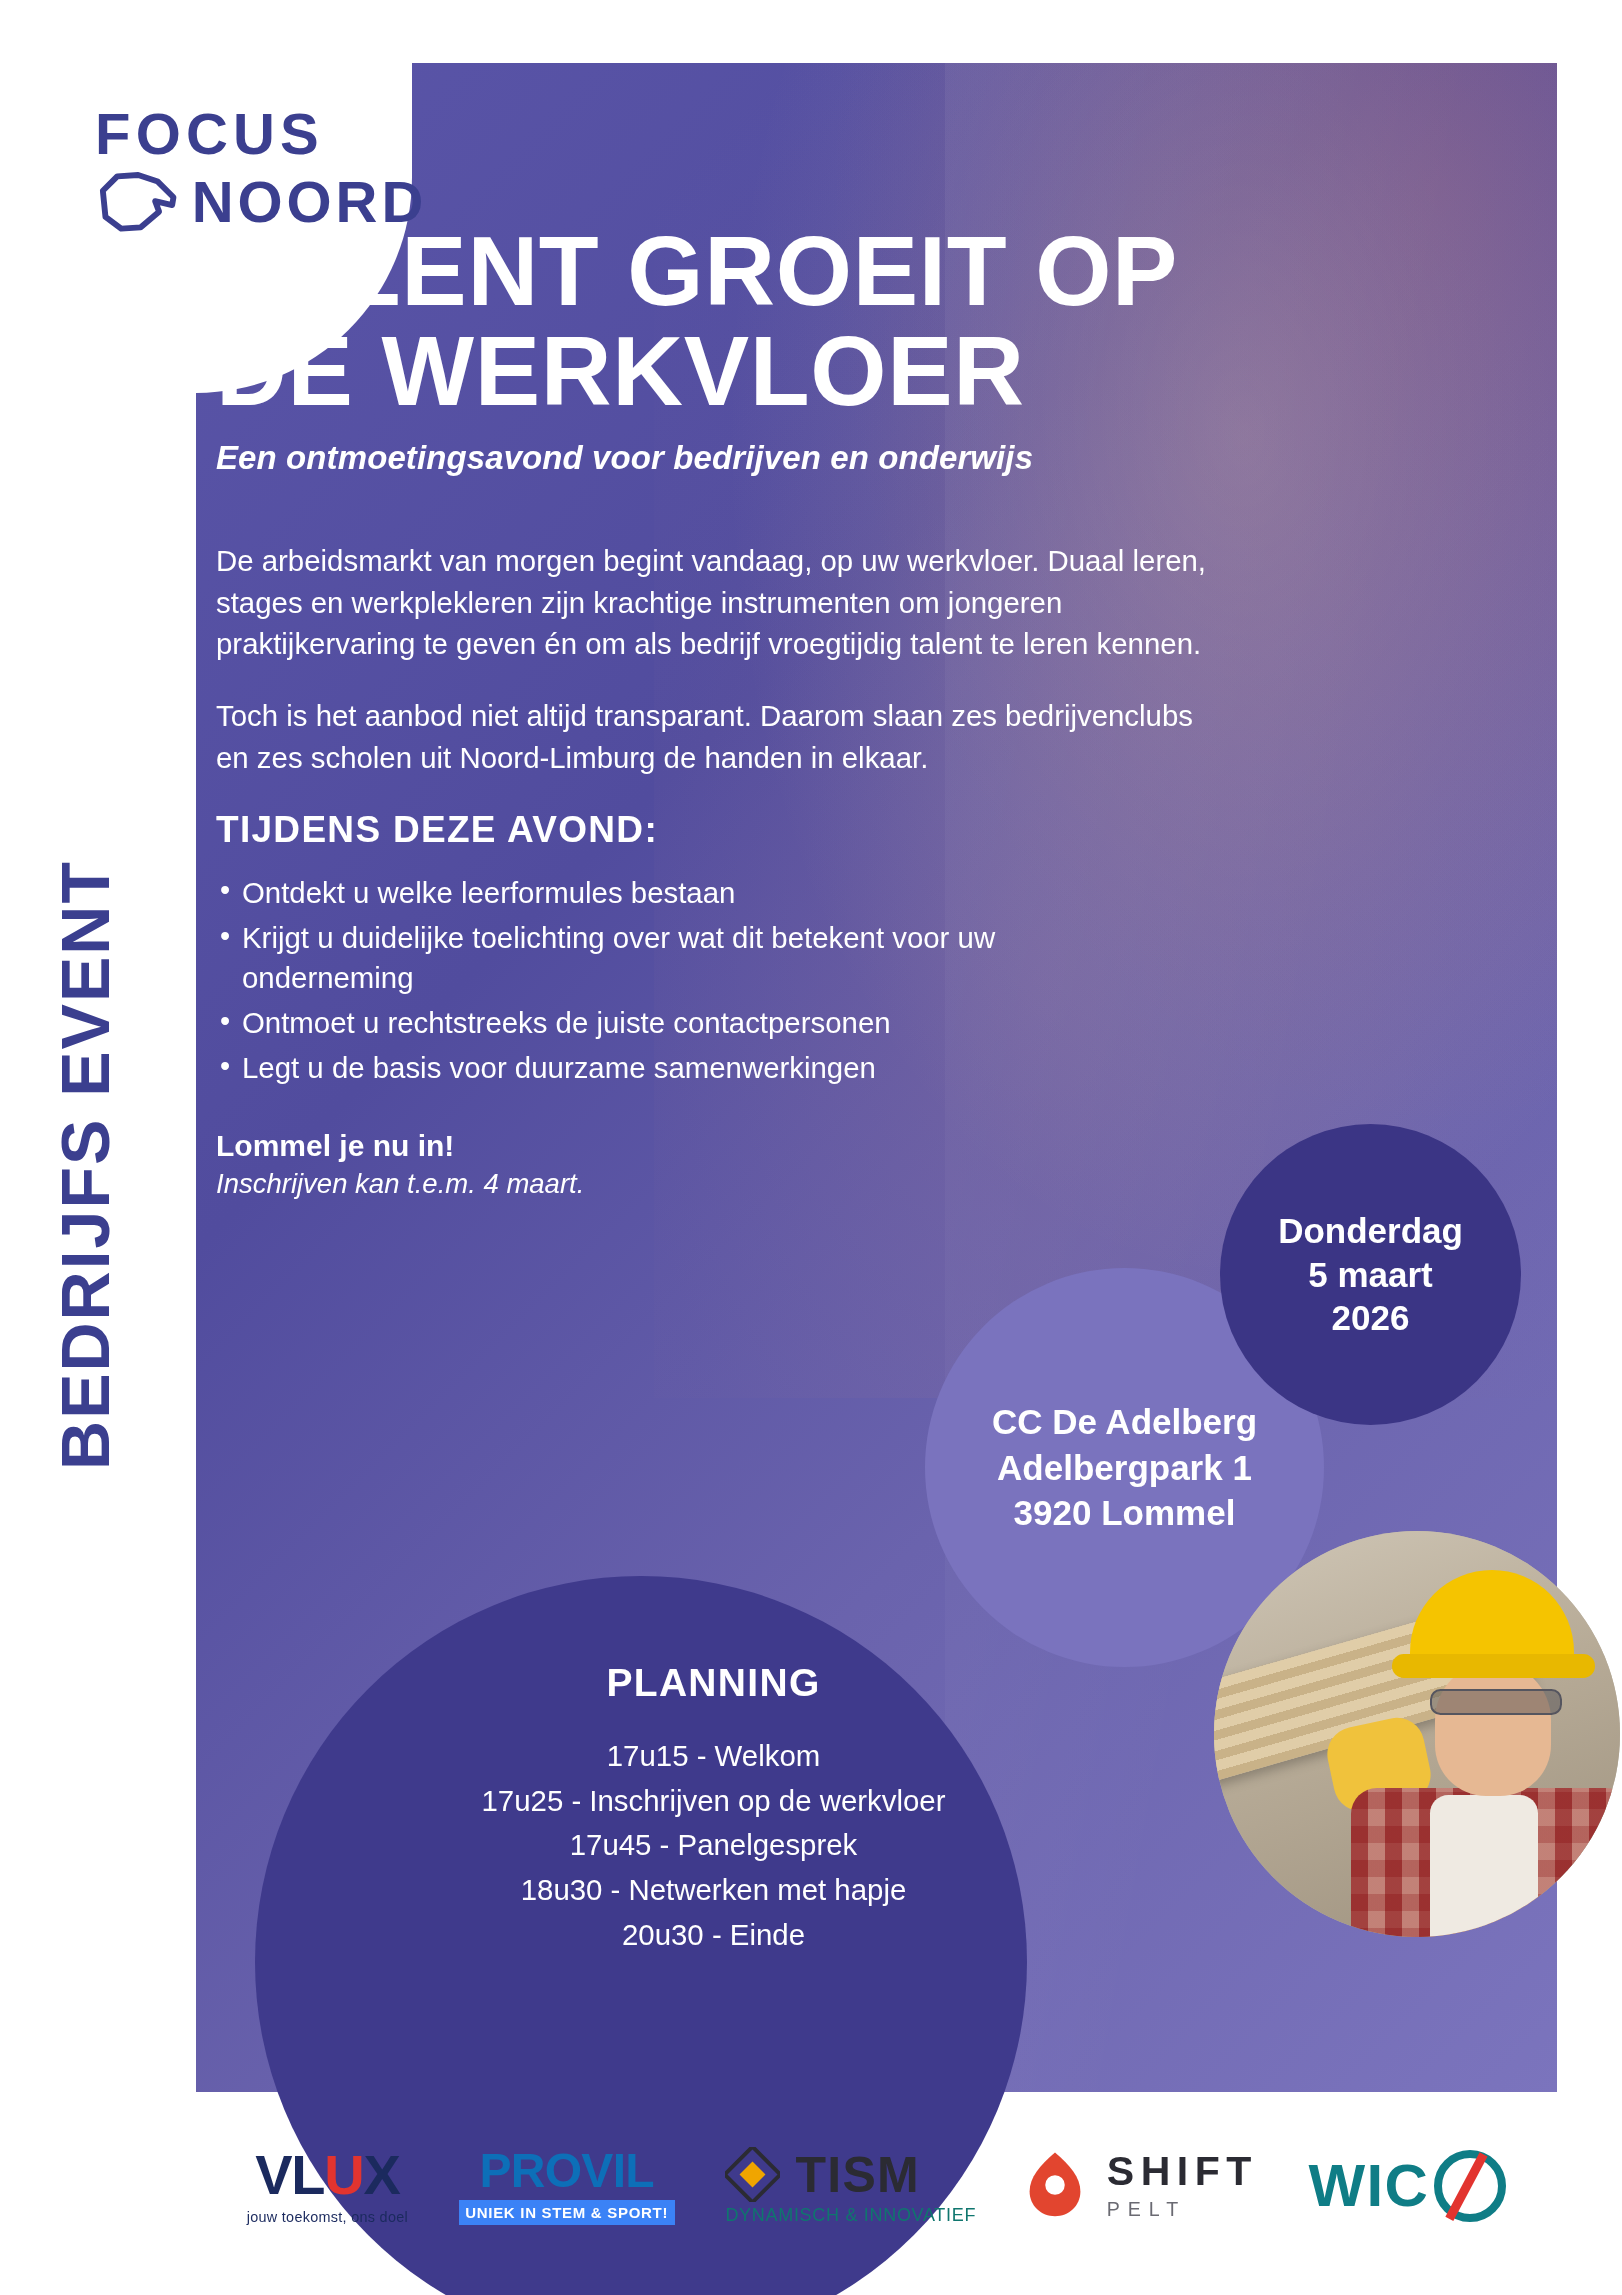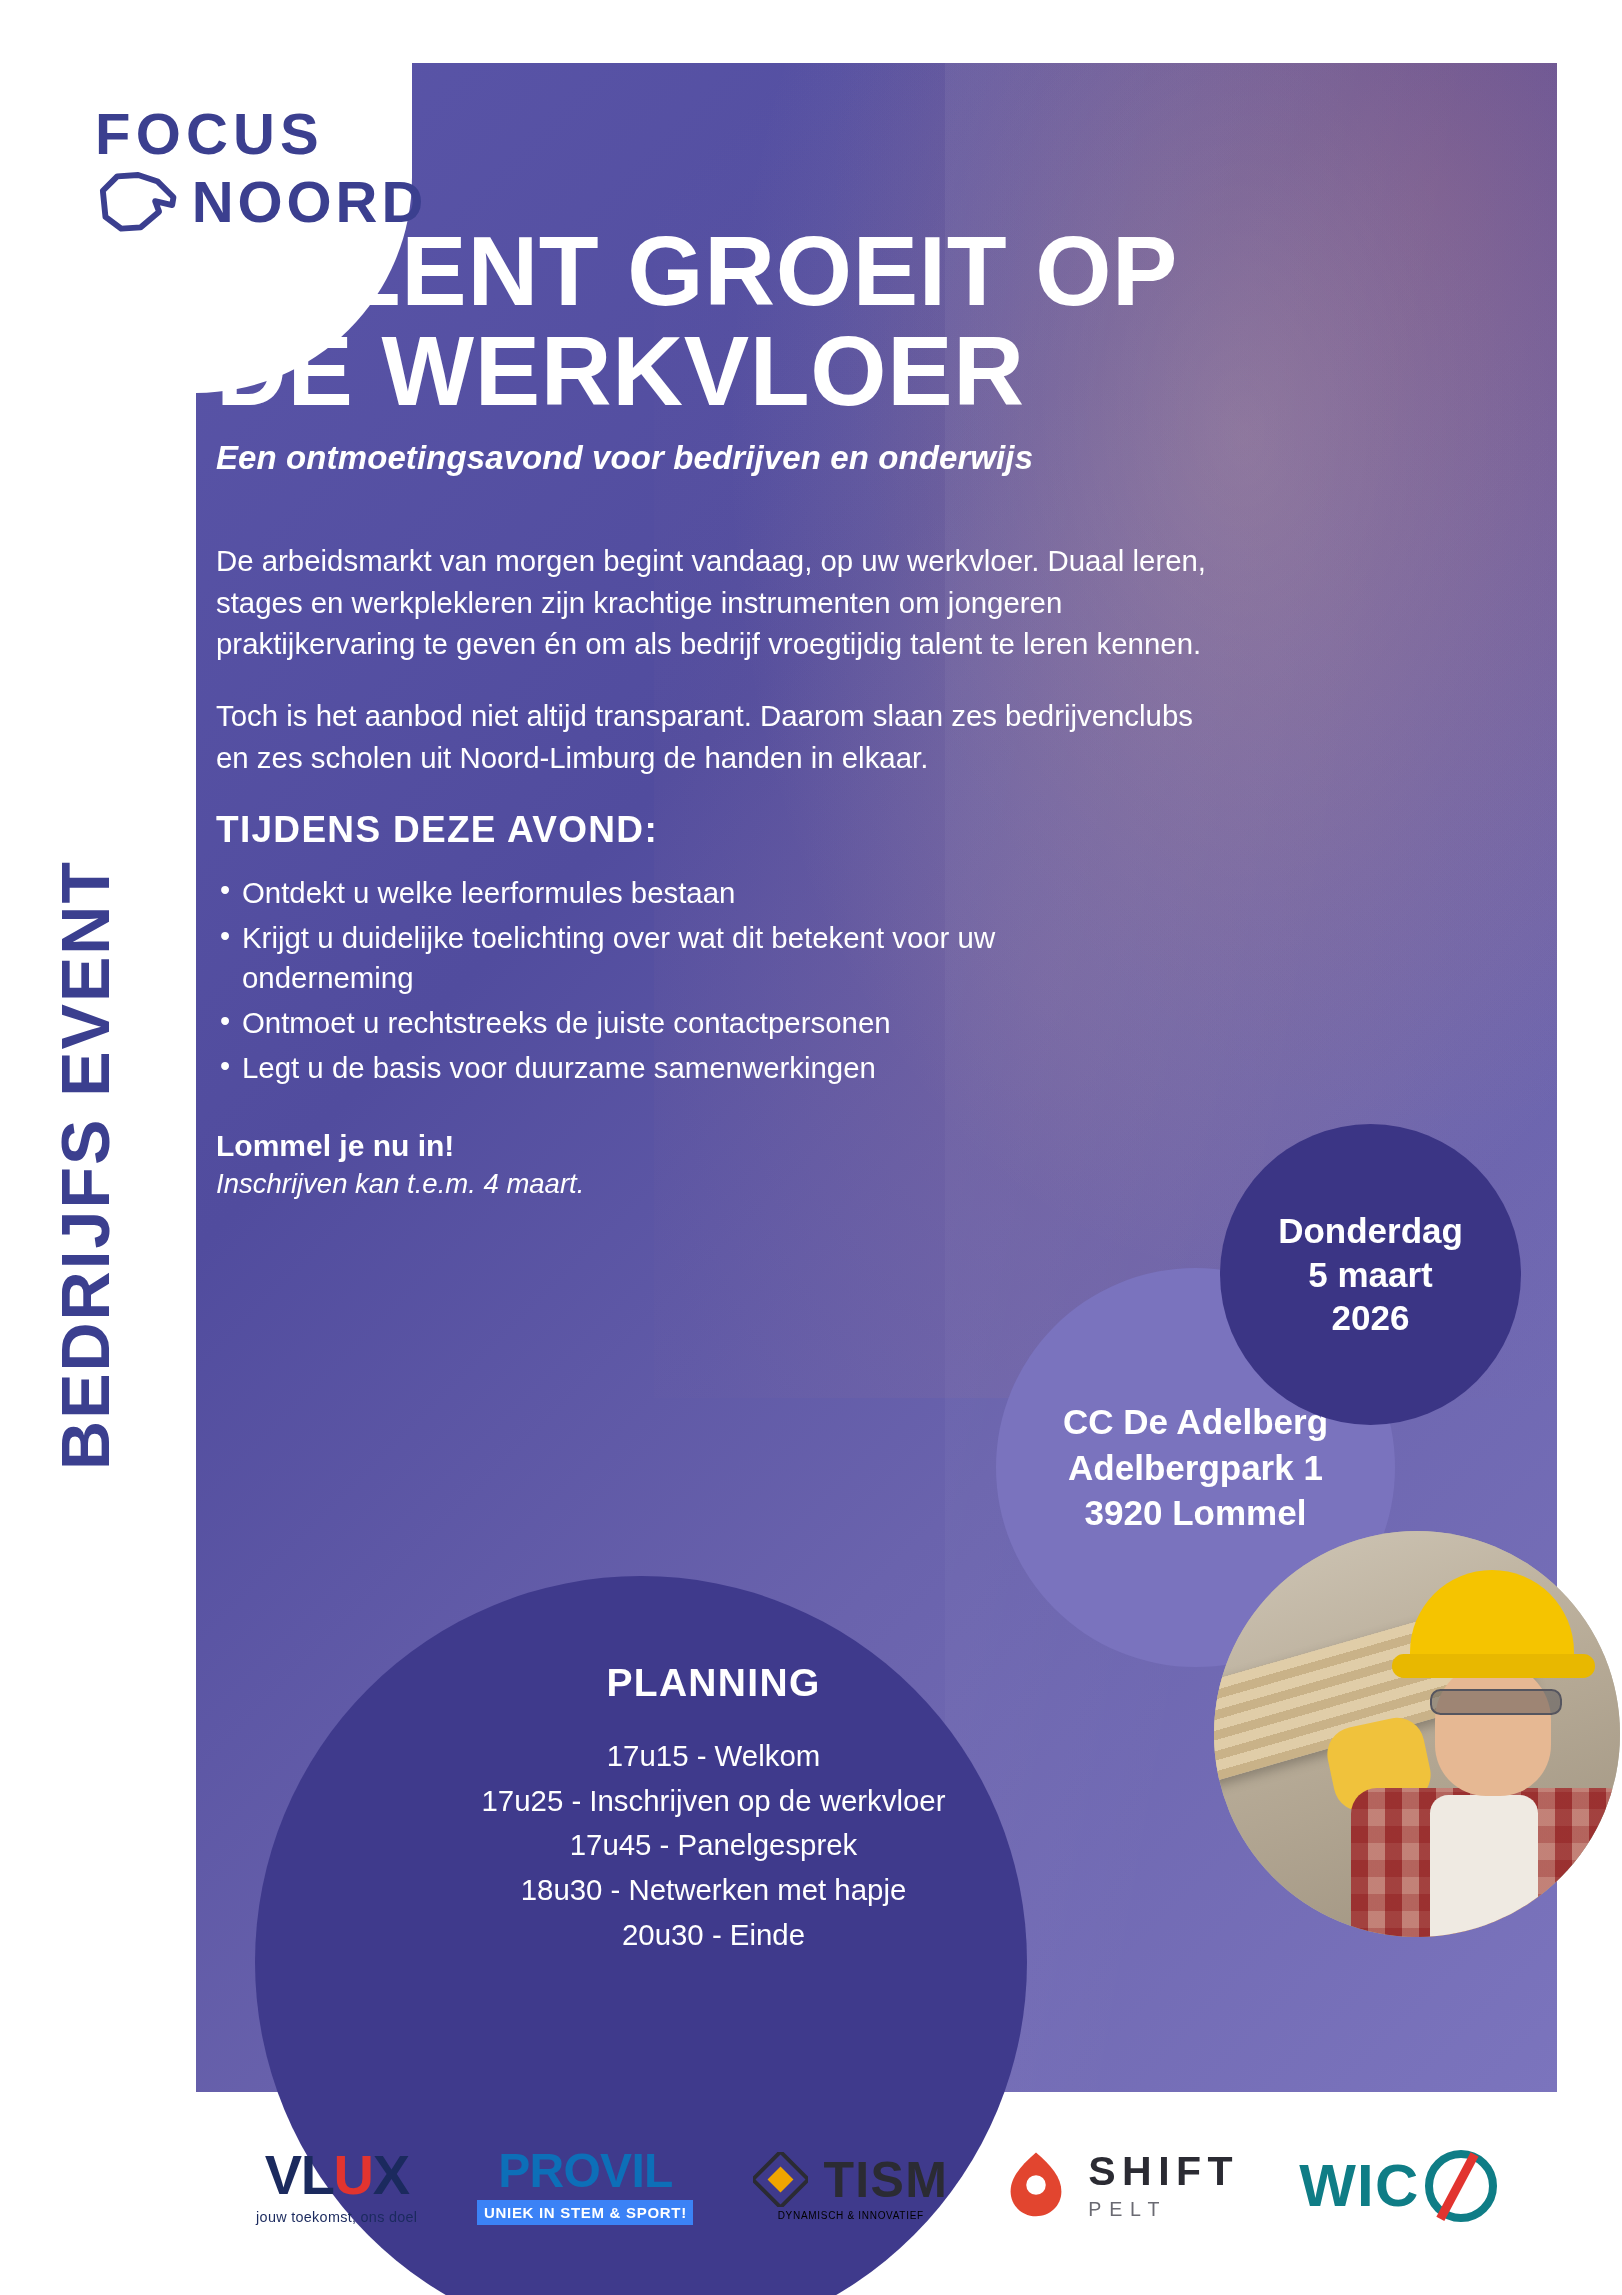--- a/index.html
+++ b/index.html
@@ -208,21 +208,21 @@
     left: 1220px;
     top: 1124px;
     width: 301px;
     height: 301px;
     background: #3b3585;
     font-weight: bold;
     font-size: 35px;
     line-height: 1.25;
   }
   .circle-venue {
-    left: 996px;
+    left: 925px;
     top: 1268px;
     width: 399px;
     height: 399px;
     background: #7a73be;
     font-weight: bold;
     font-size: 35px;
     line-height: 1.3;
   }
   .circle-planning {
     left: 255px;
@@ -376,22 +376,22 @@
   .sp-tism-row { display: flex; align-items: center; gap: 15px; }
   .sp-tism-name {
     font-weight: bold;
     font-size: 50px;
     color: #2b2b33;
     letter-spacing: 1.3px;
     line-height: 1;
   }
   .sp-tism-sub {
     margin-top: 1px;
-    font-size: 10px;
-    color: #000000;
+    font-size: 18px;
+    color: #0f766e;
     letter-spacing: 0.7px;
   }
   .sp-shift-row { display: flex; align-items: center; gap: 24px; }
   .sp-shift-name {
     font-weight: bold;
     font-size: 41px;
     color: #2b2b33;
     letter-spacing: 6.5px;
     line-height: 1;
   }

